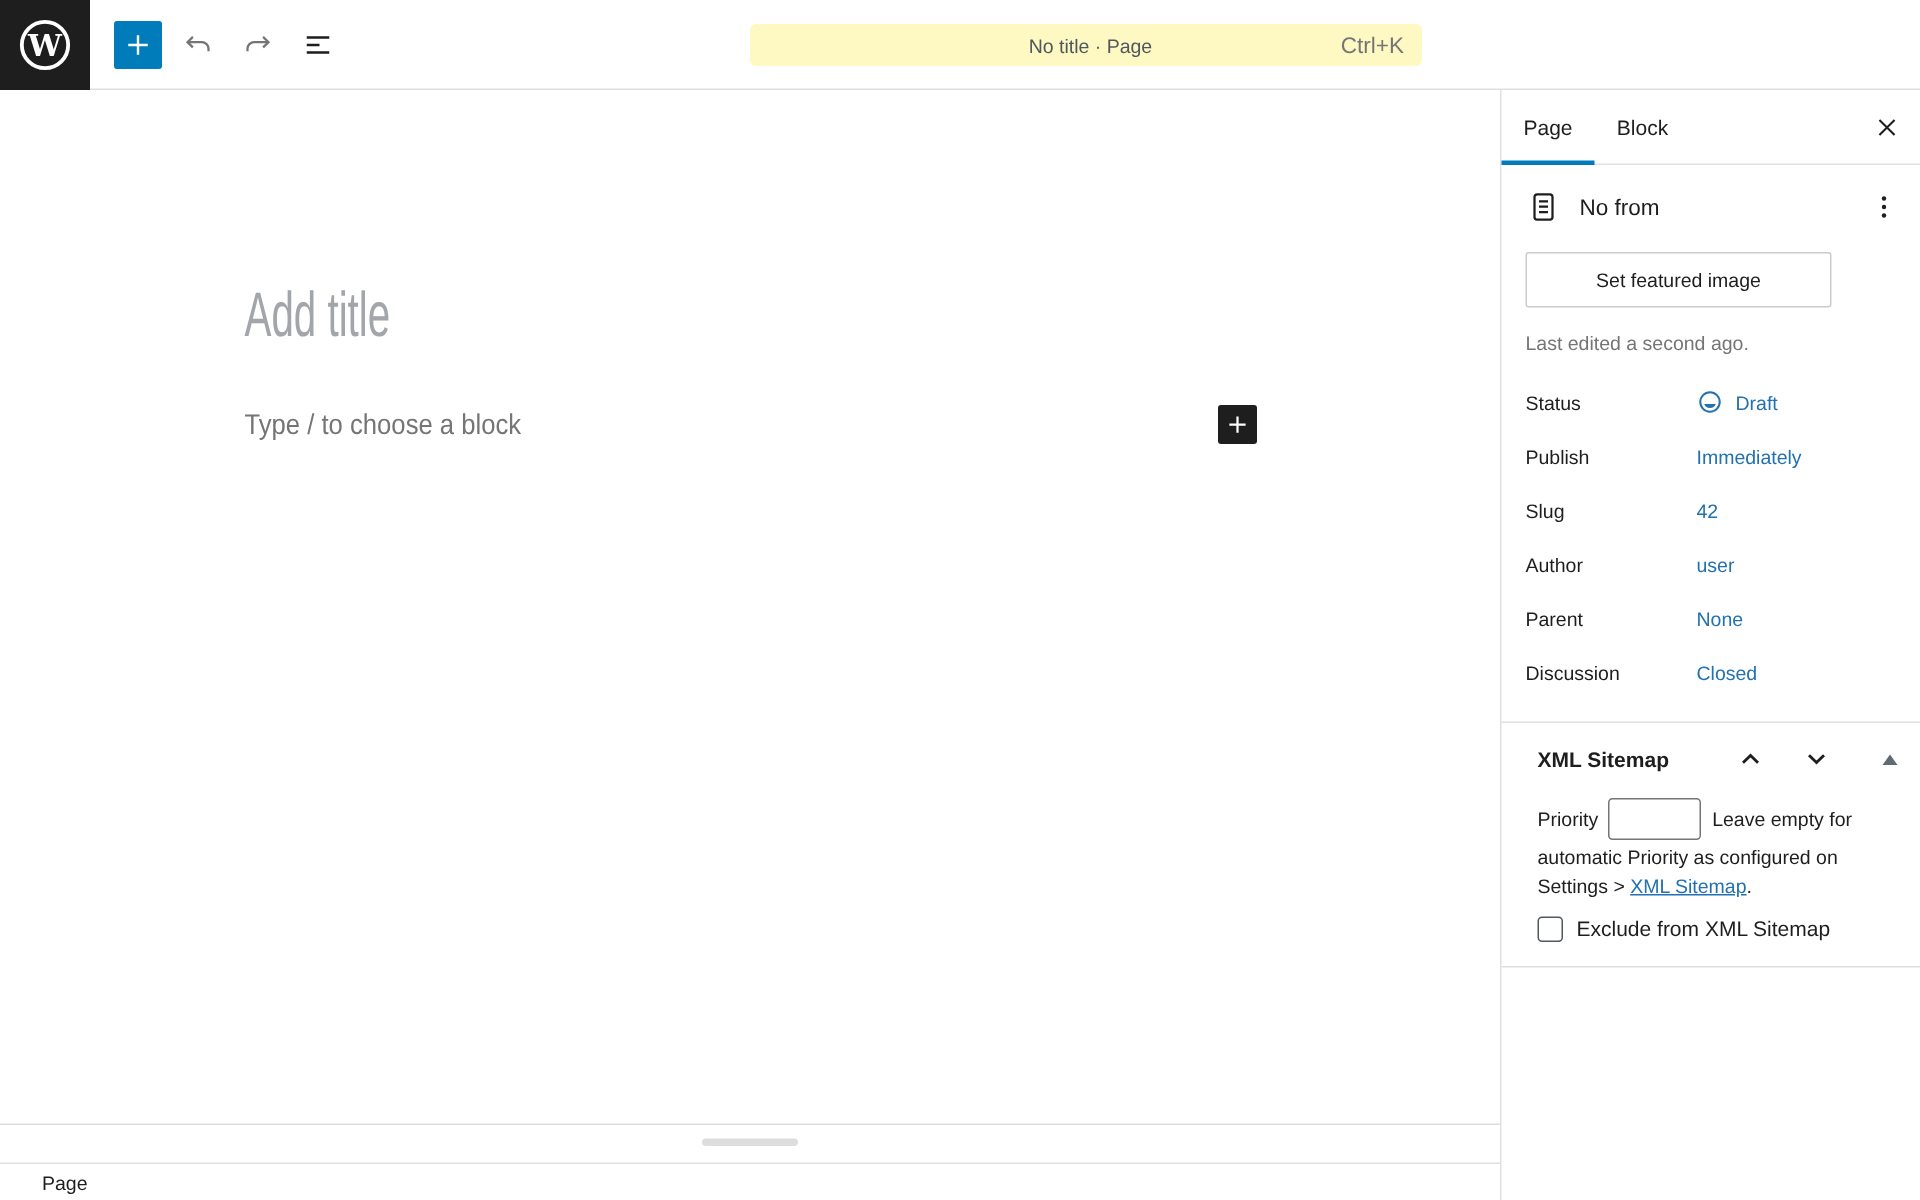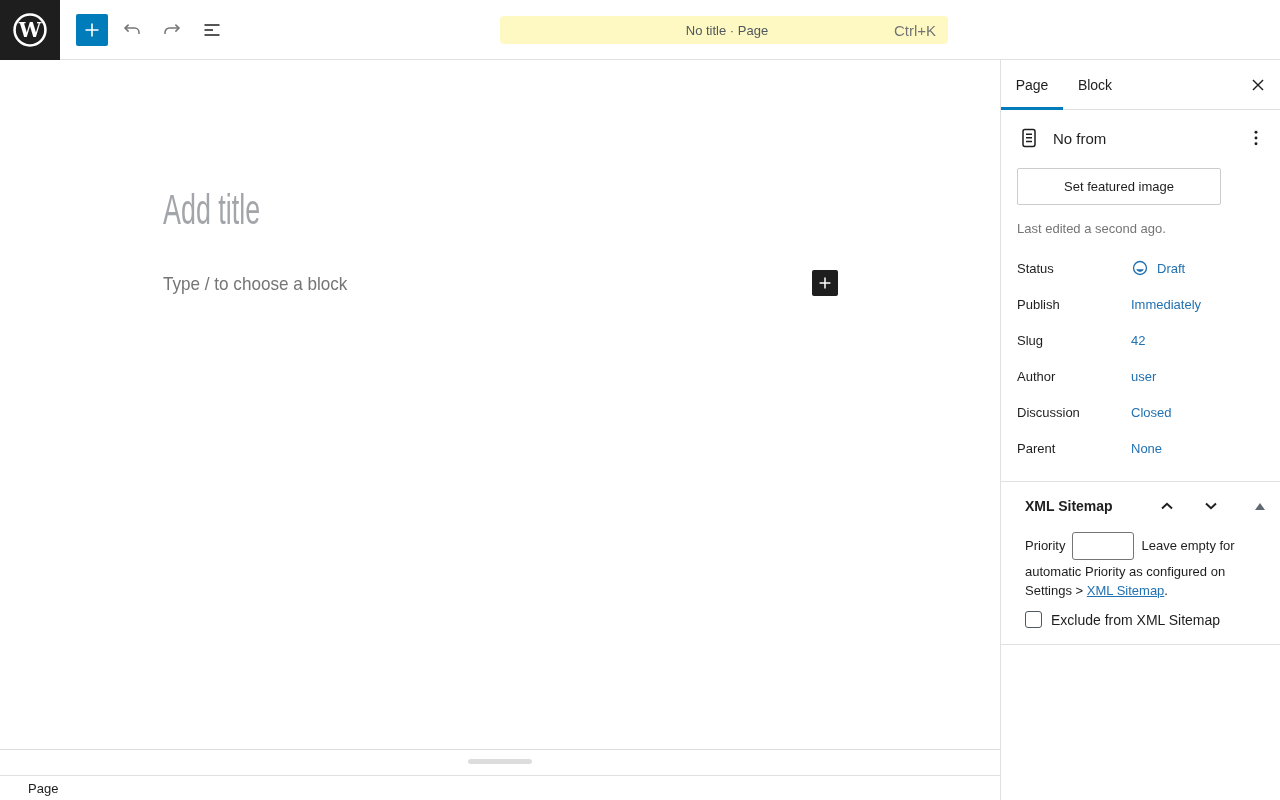--- a/index.html
+++ b/index.html
@@ -56,21 +56,21 @@
   .move-btn { position: absolute; top: 12px; width: 32px; height: 24px; background: none; border: none; display: flex; align-items: center; justify-content: center; cursor: pointer; color: #1e1e1e; }
   .move-up { left: 150px; }
   .move-down { left: 194px; }
   .panel-toggle { position: absolute; right: 12px; top: 17px; width: 16px; height: 14px; background: none; border: none; cursor: pointer; display: flex; align-items: center; justify-content: center; }
   .tri-up { width: 0; height: 0; border-left: 5px solid transparent; border-right: 5px solid transparent; border-bottom: 7px solid #606a73; }
 
   .priority-block { margin: 2px 16px 0 24px; width: 228px; font-size: 13px; line-height: 19px; color: #1e1e1e; }
   .priority-input { display: inline-block; vertical-align: middle; width: 62px; height: 28px; border: 1px solid #757575; border-radius: 3px; margin: 0 7px 2px 7px; font-size: 13px; font-family: inherit; padding: 0 6px; }
   .help-link { color: #2271b1; text-decoration: underline; cursor: pointer; }
 
-  .checkbox-row { margin: 11px 16px 0 24px; display: flex; align-items: center; }
+  .checkbox-row { margin: 11px 16px 0 24px; display: flex; }
   .checkbox { width: 17px; height: 17px; border: 1px solid #50575e; border-radius: 3px; background: #fff; cursor: pointer; flex-shrink: 0; }
   .checkbox-label { font-size: 14px; margin-left: 9px; cursor: default; }
 </style>
 </head>
 <body>
 
 <div class="app">
 
   <div class="header">
     <div class="wp-logo">
@@ -178,26 +178,26 @@
       </div>
       <div class="summary-row">
         <span class="summary-label">Slug</span>
         <button class="summary-value">42</button>
       </div>
       <div class="summary-row">
         <span class="summary-label">Author</span>
         <button class="summary-value">user</button>
       </div>
       <div class="summary-row">
+        <span class="summary-label">Parent</span>
+        <button class="summary-value">None</button>
+      </div>
+      <div class="summary-row">
         <span class="summary-label">Discussion</span>
         <button class="summary-value">Closed</button>
-      </div>
-      <div class="summary-row">
-        <span class="summary-label">Parent</span>
-        <button class="summary-value">None</button>
       </div>
     </div>
 
     <div class="panel">
       <div class="panel-header">
         <span class="panel-title">XML Sitemap</span>
         <button class="move-btn move-up">
           <svg width="24" height="24" viewBox="0 0 24 24">
             <path d="M7 14.5 12 9.7l5 4.8" fill="none" stroke="currentColor" stroke-width="1.9"></path>
           </svg>

